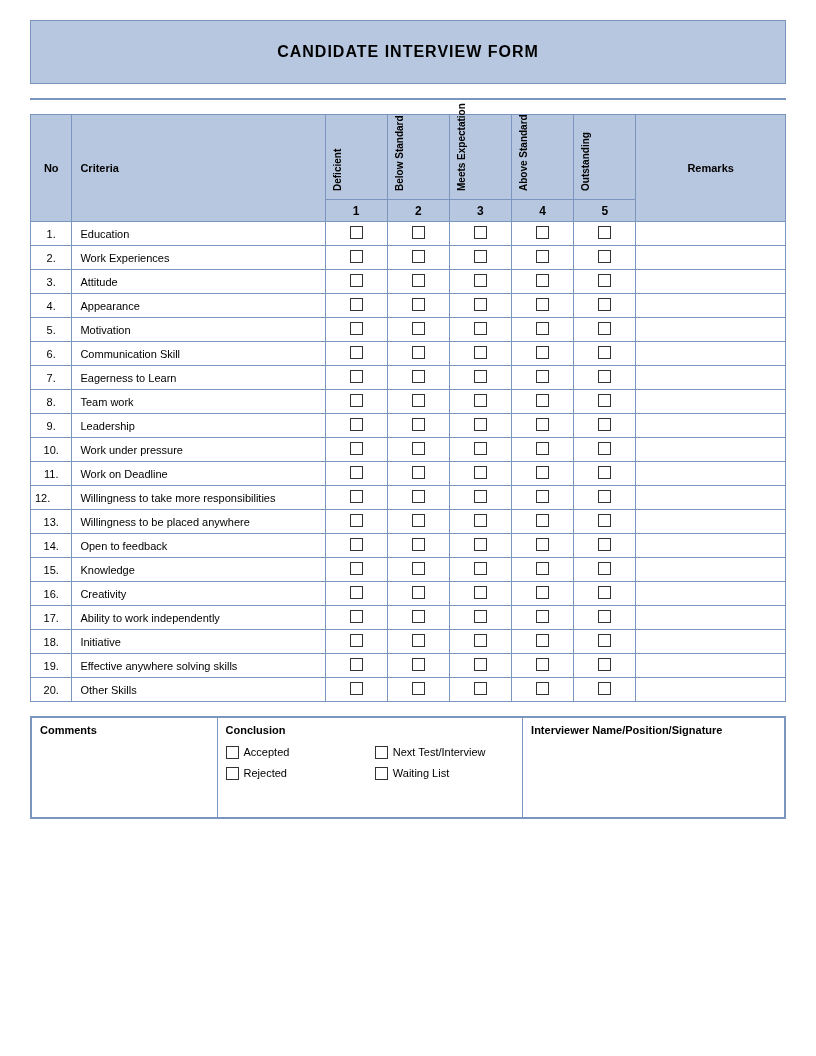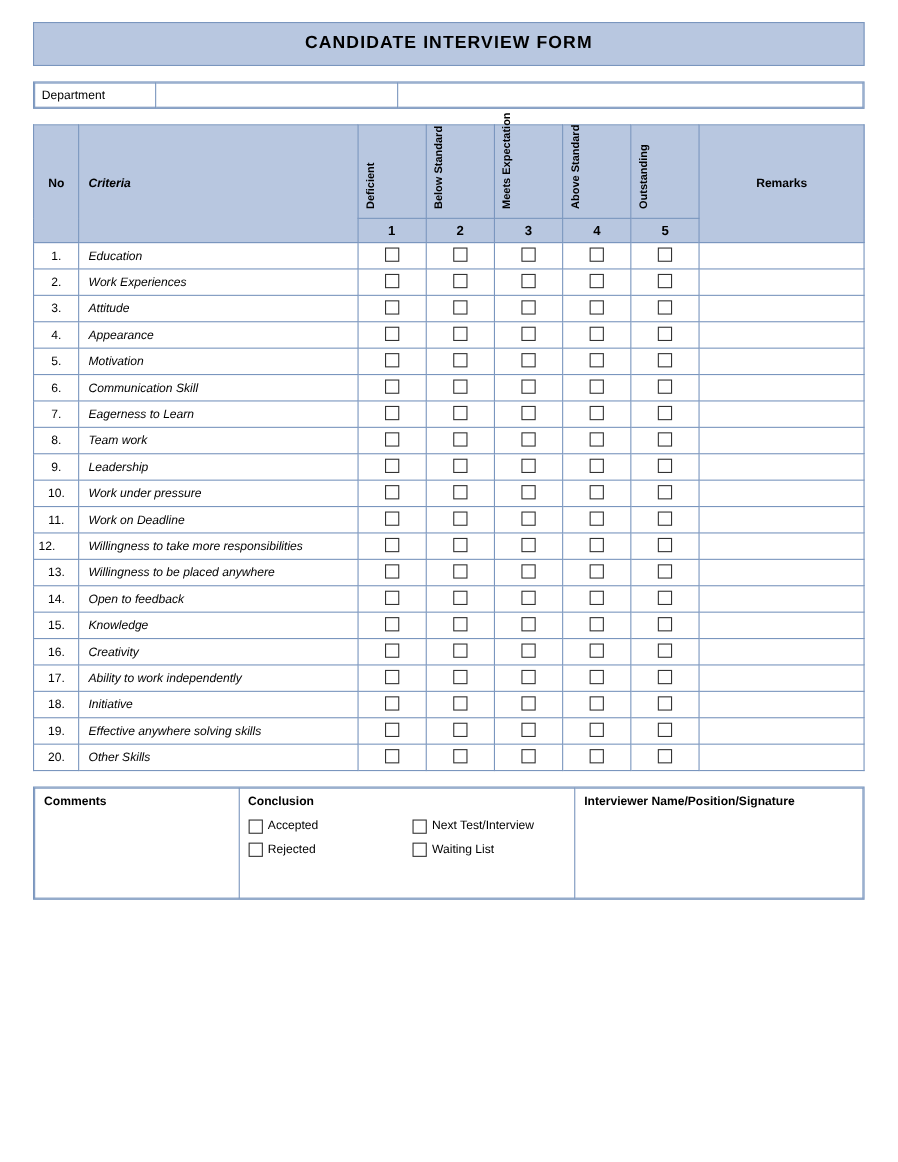--- a/index.html
+++ b/index.html
@@ -10,21 +10,21 @@
       width: 816px;
       min-height: 1056px;
       padding: 20px 30px;
       color: #000;
     }
 
     .page-title-container {
       background: #b8c7e0;
       border: 1px solid #7a96be;
       text-align: center;
-      padding: 10px;
+      padding: 22px;
       margin-bottom: 14px;
     }
     .page-title {
       font-size: 16px;
       font-weight: bold;
       letter-spacing: 1px;
     }
 
     
     .header-info {
@@ -67,21 +67,21 @@
     .score-table th, .score-table td {
       border: 1px solid #7a96be;
       text-align: center;
       vertical-align: middle;
       padding: 2px 4px;
     }
     .score-table .header-bg {
       background: #b8c7e0;
     }
     .score-table .no-col { width: 36px; }
-    .score-table .criteria-col { width: 220px; text-align: left; padding-left: 8px; font-style: italic; }
+    .score-table .criteria-col { width: 220px; text-align: left; padding-left: 8px; }
     .score-table .score-col { width: 54px; }
     .score-table .remarks-col { width: 130px; }
 
     .score-table .rotate-header {
       writing-mode: vertical-rl;
       transform: rotate(180deg);
       white-space: nowrap;
       font-size: 10px;
       padding: 6px 2px;
       height: 80px;
@@ -149,25 +149,20 @@
 </head>
 <body>
 
 <div class="page-title-container">
   <span class="page-title">CANDIDATE INTERVIEW FORM</span>
 </div>
 
 <div class="header-info">
   <table>
     <tbody>
-    <tr>
-      <td class="label-cell">Department</td>
-      <td class="value-cell"></td>
-      <td colspan="3"></td>
-    </tr>
   </tbody>
     </table>
 </div>
 
 <table class="score-table">
   <thead>
     <tr class="header-bg">
       <th class="no-col header-bg" rowspan="2">No</th>
       <th class="criteria-col header-bg" rowspan="2">Criteria</th>
       <th class="score-col header-bg">

